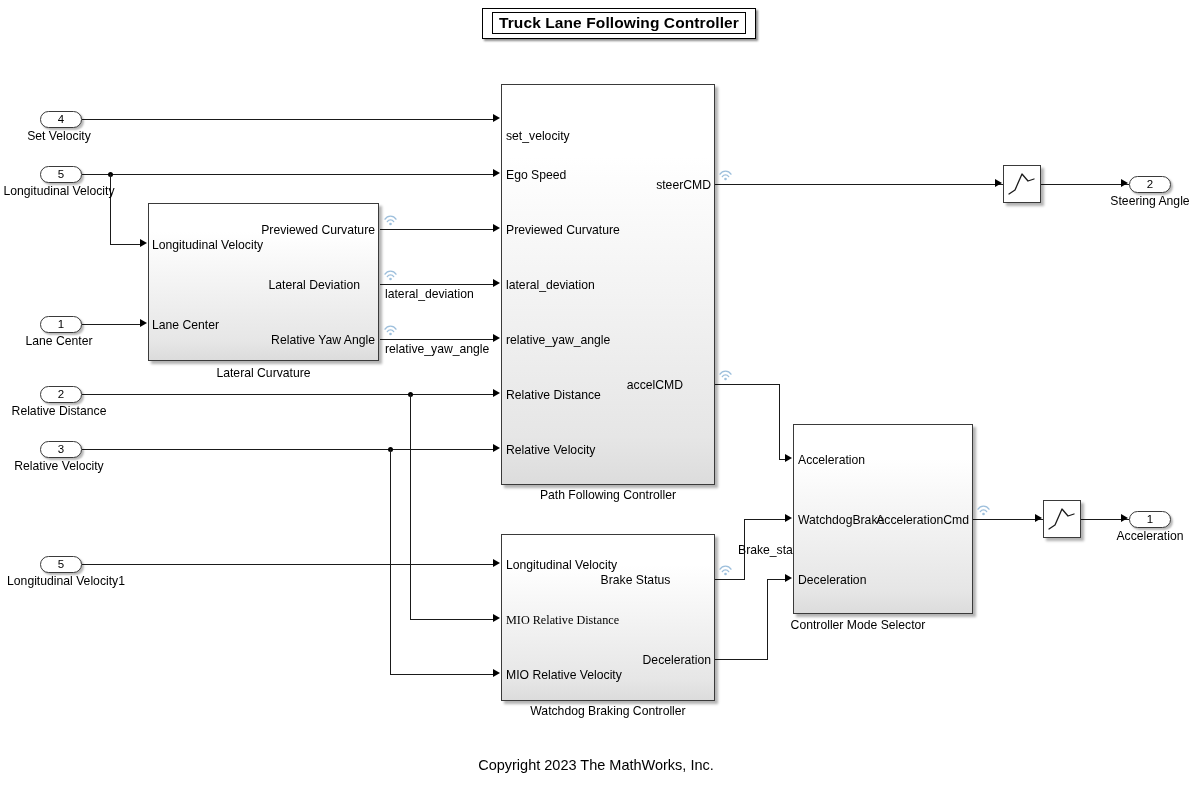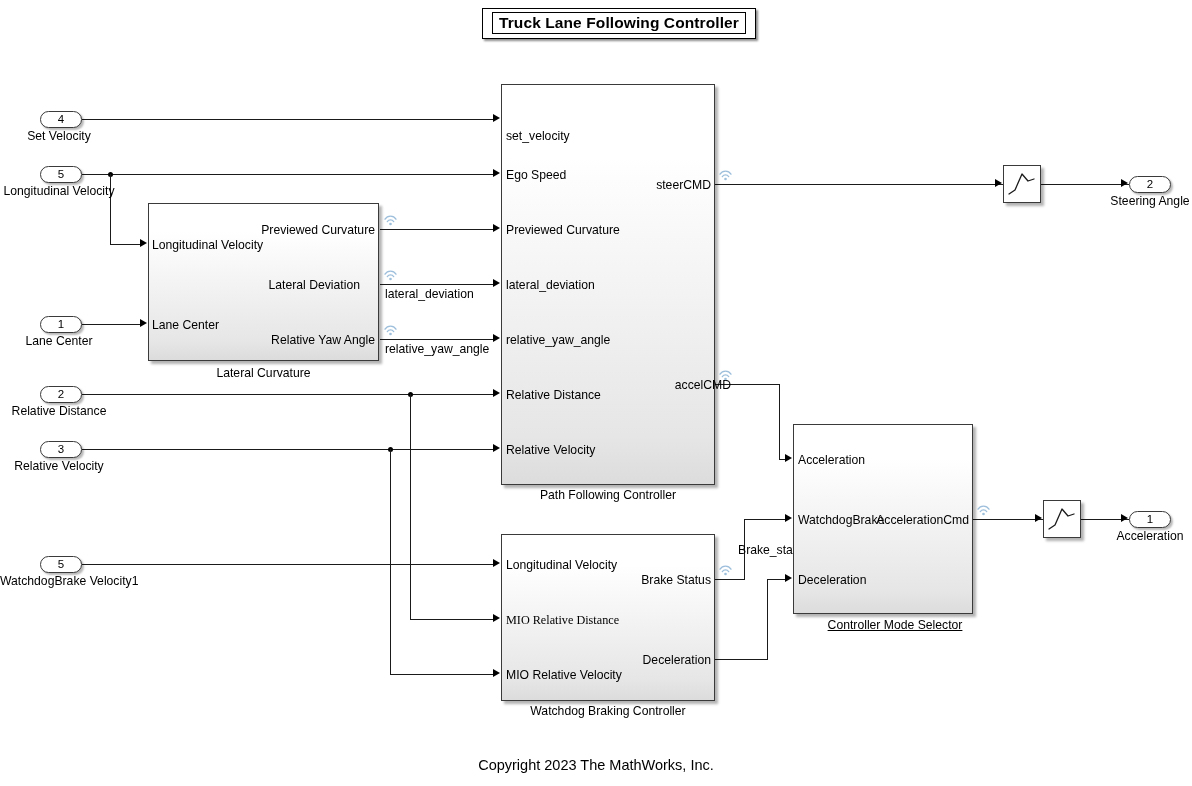--- a/index.html
+++ b/index.html
@@ -234,21 +234,21 @@
   <div class="port-name" style="left:0px; top:404px; width:118px;">Relative Distance</div>
 
   <div class="port-block" style="left:40px; top:441px;">
     <span>3</span>
   </div>
   <div class="port-name" style="left:0px; top:459px; width:118px;">Relative Velocity</div>
 
   <div class="port-block" style="left:40px; top:556px;">
     <span>5</span>
   </div>
-  <div class="port-name" style="left:0px; top:574px; width:132px;">WatchdogBrake Velocity1</div>
+  <div class="port-name" style="left:0px; top:574px; width:132px;">Longitudinal Velocity1</div>
 
   <div class="subsystem" style="left:148px; top:203px; width:231px; height:158px;"></div>
   <div class="arrow" style="left:140px; top:239px;"></div>
   <div class="arrow" style="left:140px; top:319px;"></div>
   <div class="port-label in" style="left:152px; top:239px;">Longitudinal Velocity</div>
   <div class="port-label in" style="left:152px; top:319px;">Lane Center</div>
   <div class="port-label out" style="left:189px; top:224px; width:186px;">Previewed Curvature</div>
   <div class="port-label out" style="left:174px; top:279px; width:186px;">Lateral Deviation</div>
   <div class="port-label out" style="left:189px; top:334px; width:186px;">Relative Yaw Angle</div>
   <div class="block-caption" style="left:148px; top:366px; width:231px;">Lateral Curvature</div>
@@ -291,21 +291,21 @@
 
   <div class="port-label in" style="left:506px; top:114px;margin-top:16px;">set_velocity</div>
   <div class="port-label in" style="left:506px; top:169px;">Ego Speed</div>
   <div class="port-label in" style="left:506px; top:224px;">Previewed Curvature</div>
   <div class="port-label in" style="left:506px; top:279px;">lateral_deviation</div>
   <div class="port-label in" style="left:506px; top:334px;">relative_yaw_angle</div>
   <div class="port-label in" style="left:506px; top:389px;">Relative Distance</div>
   <div class="port-label in" style="left:506px; top:444px;">Relative Velocity</div>
 
   <div class="port-label out" style="left:560px; top:179px; width:151px;">steerCMD</div>
-  <div class="port-label out" style="left:580px; top:379px; width:151px;">accelCMD</div>
+  <div class="port-label out" style="left:532px; top:379px; width:151px;">accelCMD</div>
 
   <div class="log-badge" style="left:718px; top:168px;">
     <svg width="15" height="13" viewBox="0 0 15 13">
       <path d="M2 6.2 A6.5 6.5 0 0 1 13 6.2" fill="none" stroke="#9dbfdc" stroke-width="1.3" stroke-linecap="round"></path>
       <path d="M4.3 8.6 A3.8 3.8 0 0 1 10.7 8.6" fill="none" stroke="#9dbfdc" stroke-width="1.3" stroke-linecap="round"></path>
       <circle cx="7.5" cy="11" r="1.3" fill="#9dbfdc"></circle>
     </svg>
   </div>
   <div class="log-badge" style="left:718px; top:368px;">
     <svg width="15" height="13" viewBox="0 0 15 13">
@@ -319,35 +319,35 @@
   <div class="block-caption" style="left:471px; top:704px; width:274px;">Watchdog Braking Controller</div>
 
   <div class="arrow" style="left:493px; top:559px;"></div>
   <div class="arrow" style="left:493px; top:614px;"></div>
   <div class="arrow" style="left:493px; top:669px;"></div>
 
   <div class="port-label in" style="left:506px; top:559px;">Longitudinal Velocity</div>
   <div class="port-label in" style="left:506px; top:614px;font-family:Liberation Serif, serif;">MIO Relative Distance</div>
   <div class="port-label in" style="left:506px; top:669px;">MIO Relative Velocity</div>
 
-  <div class="port-label out" style="left:560px; top:574px; width:151px;">Brake Status</div>
+  <div class="port-label out" style="left:560px; top:574px; width:151px;text-align:center;">Brake Status</div>
   <div class="port-label out" style="left:560px; top:654px; width:151px;">Deceleration</div>
 
   <div class="log-badge" style="left:718px; top:563px;">
     <svg width="15" height="13" viewBox="0 0 15 13">
       <path d="M2 6.2 A6.5 6.5 0 0 1 13 6.2" fill="none" stroke="#9dbfdc" stroke-width="1.3" stroke-linecap="round"></path>
       <path d="M4.3 8.6 A3.8 3.8 0 0 1 10.7 8.6" fill="none" stroke="#9dbfdc" stroke-width="1.3" stroke-linecap="round"></path>
       <circle cx="7.5" cy="11" r="1.3" fill="#9dbfdc"></circle>
     </svg>
   </div>
 
   <div class="signal-label" style="left:738px; top:543px;">Brake_status</div>
 
   <div class="subsystem" style="left:793px; top:424px; width:180px; height:190px;"></div>
-  <div class="block-caption" style="left:805px; top:618px; width:180px;text-decoration:underline;">Controller Mode Selector</div>
+  <div class="block-caption" style="left:768px; top:618px; width:180px;">Controller Mode Selector</div>
 
   <div class="arrow" style="left:785px; top:454px;"></div>
   <div class="arrow" style="left:785px; top:514px;"></div>
   <div class="arrow" style="left:785px; top:574px;"></div>
 
   <div class="port-label in" style="left:798px; top:454px;">Acceleration</div>
   <div class="port-label in" style="left:798px; top:514px;">WatchdogBrake</div>
   <div class="port-label in" style="left:798px; top:574px;">Deceleration</div>
 
   <div class="port-label out" style="left:850px; top:514px; width:119px;">AccelerationCmd</div>

